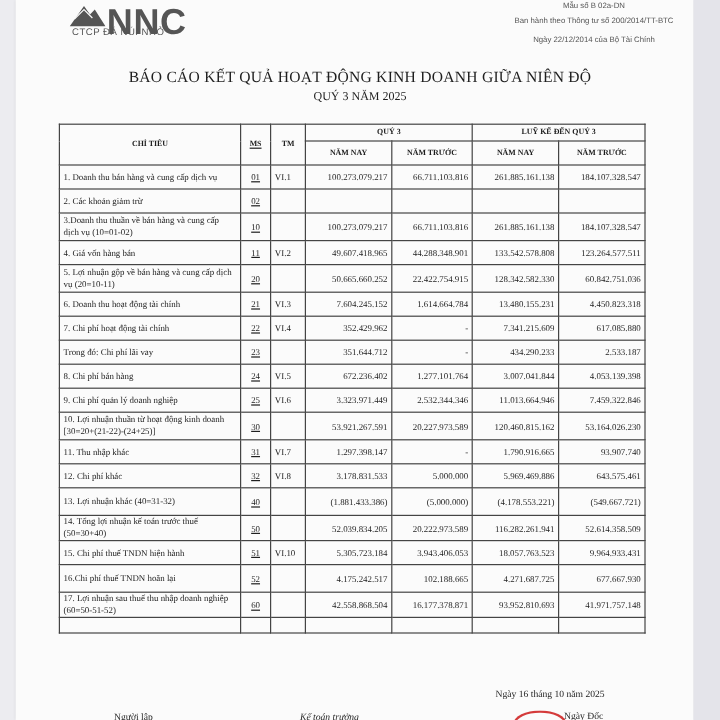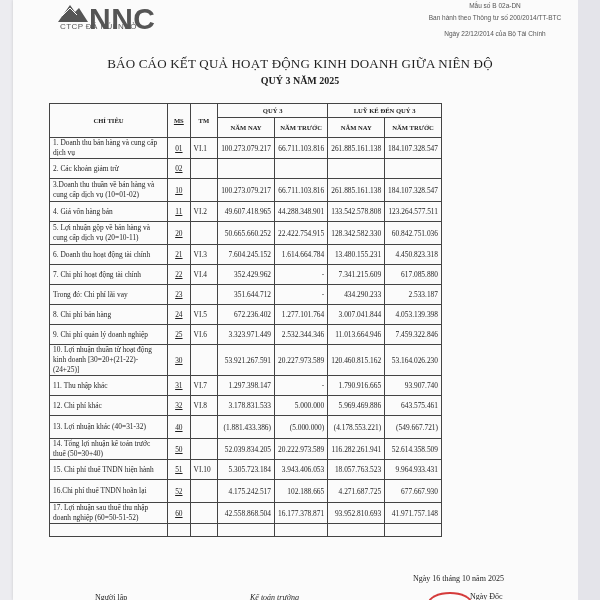--- a/index.html
+++ b/index.html
@@ -16,23 +16,23 @@
     box-shadow: 0 0 3px rgba(0,0,0,0.15);
   }
   .rstrip { position:absolute; left:578px; top:0; width:22px; height:600px; background:#e4e4ea; }
   .logo { position:absolute; left:58px; top:2px; }
   .logo svg { display:block; }
   .logo-text { position:absolute; left:89px; top:2px; font-family:"Liberation Sans", sans-serif; font-weight:bold; font-size:30px; color:#555; letter-spacing:0.5px; }
   .logo-sub { position:absolute; left:60px; top:22px; font-family:"Liberation Sans", sans-serif; font-size:8px; color:#555; letter-spacing:0.4px; }
   .form-note { position:absolute; left:385px; top:10px; width:220px; text-align:center; font-family:"Liberation Sans", sans-serif; font-size:6.5px; color:#555; line-height:16px; }
   .form-note .top { position:absolute; top:-12px; left:0; width:220px; }
   .title { position:absolute; left:0; top:56px; width:600px; text-align:center; font-weight:normal; font-size:13px; letter-spacing:0.2px; }
-  .subtitle { position:absolute; left:0; top:75px; width:600px; text-align:center; font-weight:bold; font-size:10px; }
+  .subtitle { position:absolute; left:0; top:75px; width:600px; text-align:center; font-weight:normal; font-size:10px; }
   table.rep {
-    position:absolute; left:49px; top:103px; width:393px;
+    position:absolute; left:49px; top:103px; width:489px;
     border-collapse:collapse; font-size:7.4px;
   }
   table.rep td, table.rep th { border:1px solid #444; padding:0 3px; height:19px; }
   table.rep th { font-weight:bold; font-size:6.6px; text-align:center; }
   .c-name { width:144px; text-align:left; line-height:10px; }
   .c-ms { width:18px; text-align:center;text-decoration:underline; }
   .c-tm { width:22px; }
   .c-num { text-align:right; white-space:nowrap; }
   tr.tall td { height:22px; }
   tr.bold td.c-num { font-weight:normal; }

